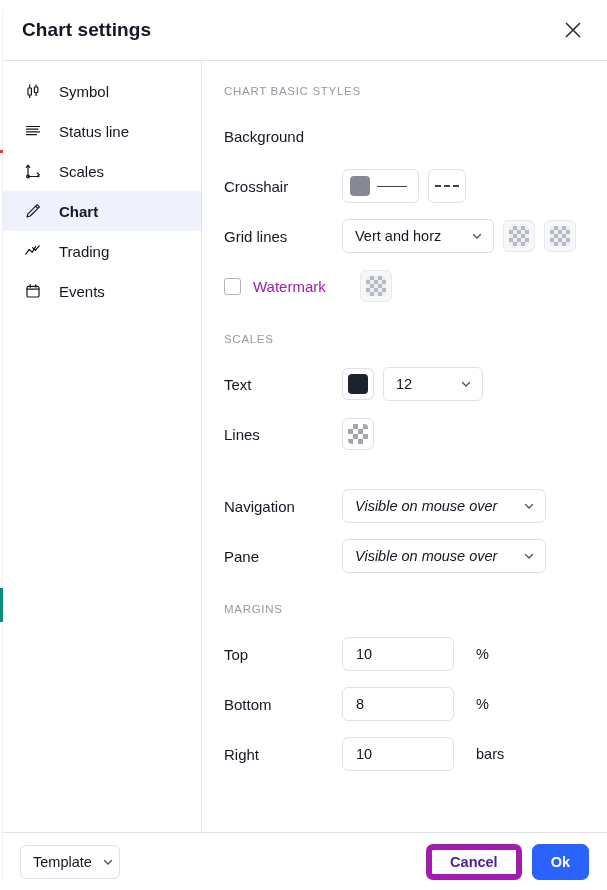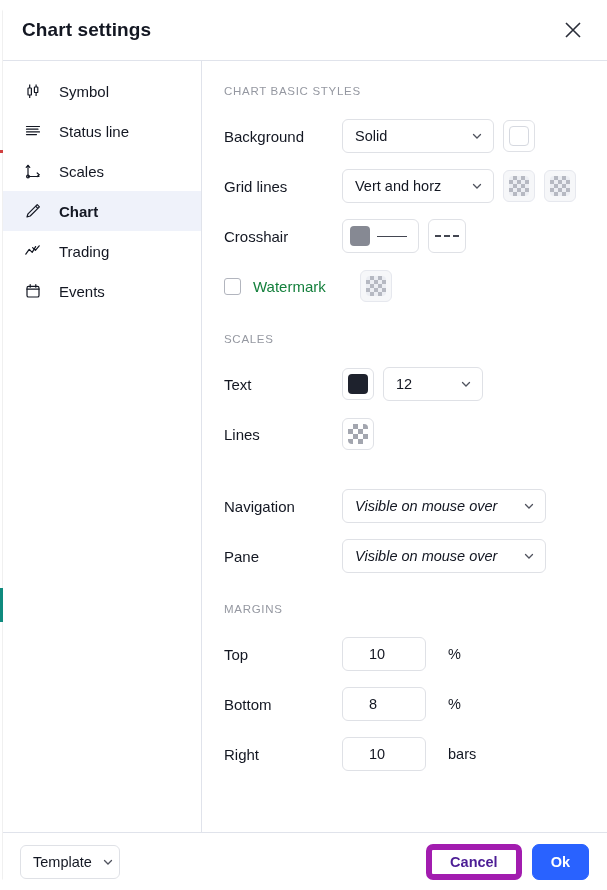--- a/index.html
+++ b/index.html
@@ -185,30 +185,30 @@
   
   .cbox-row { display: flex; align-items: center; gap: 12px; }
   .cbox {
     width: 17px; height: 17px;
     border: 1px solid #b2b5be;
     border-radius: 3px;
     background: #fff;
     cursor: pointer;
     flex: 0 0 17px;
   }
-  .cbox-label { font-size: 15px; color: #15803d; }
+  .cbox-label { font-size: 15px; color: #a21caf; }
 
   
   .tinput {
-    width: 84px; height: 34px;
+    width: 112px; height: 34px;
     border: 1px solid #dfe1e6; border-radius: 6px;
     background: #fff;
     font-size: 14.5px; color: #131722;
     font-family: "Liberation Sans", sans-serif;
-    padding: 0 26px;
+    padding: 0 13px;
     outline: none;
   }
   .unit { font-size: 14.5px; color: #131722; margin-left: 13px; }
   .gap-md { height: 22px; }
 
   
   .footer {
     flex: 0 0 58px; height: 58px;
     border-top: 1px solid #e0e3eb;
     display: flex; align-items: center;
@@ -322,31 +322,31 @@
         <span class="label">Events</span>
       </div>
     </div>
 
     <div class="content">
 
       <div class="section-title">Chart basic styles</div>
 
       <div class="row">
         <div class="rlabel">Background</div>
-        <div class="controls">
-          <div class="select w-solid">
-            <span>Solid</span>
-            <span class="chev">
-              <svg width="12" height="12" viewBox="0 0 12 12" fill="none" stroke="#50535e" stroke-width="1.3" stroke-linecap="round">
-                  <path d="M2.5 4.5 L6 8 L9.5 4.5"></path>
-                </svg>
-            </span>
-          </div>
-          <div class="swatch-btn">
-            <span class="swatch bordered" style="background:#ffffff"></span>
+      </div>
+
+      <div class="row">
+        <div class="rlabel">Crosshair</div>
+        <div class="controls">
+          <div class="combo">
+            <span class="swatch" style="background:#868993"></span>
+            <span class="line-preview"></span>
+          </div>
+          <div class="dash-btn">
+            <span class="dash-preview"></span>
           </div>
         </div>
       </div>
 
       <div class="row">
         <div class="rlabel">Grid lines</div>
         <div class="controls">
           <div class="select w-solid">
             <span>Vert and horz</span>
             <span class="chev">
@@ -358,33 +358,20 @@
           <div class="swatch-btn soft">
             <span class="swatch checker"></span>
           </div>
           <div class="swatch-btn soft">
             <span class="swatch checker"></span>
           </div>
         </div>
       </div>
 
       <div class="row">
-        <div class="rlabel">Crosshair</div>
-        <div class="controls">
-          <div class="combo">
-            <span class="swatch" style="background:#868993"></span>
-            <span class="line-preview"></span>
-          </div>
-          <div class="dash-btn">
-            <span class="dash-preview"></span>
-          </div>
-        </div>
-      </div>
-
-      <div class="row">
         <div class="cbox-row" style="width:118px;flex:0 0 118px;">
           <span class="cbox"></span>
           <span class="cbox-label">Watermark</span>
         </div>
         <div class="controls" style="margin-left:18px;">
           <div class="swatch-btn soft">
             <span class="swatch checker"></span>
           </div>
         </div>
       </div>

